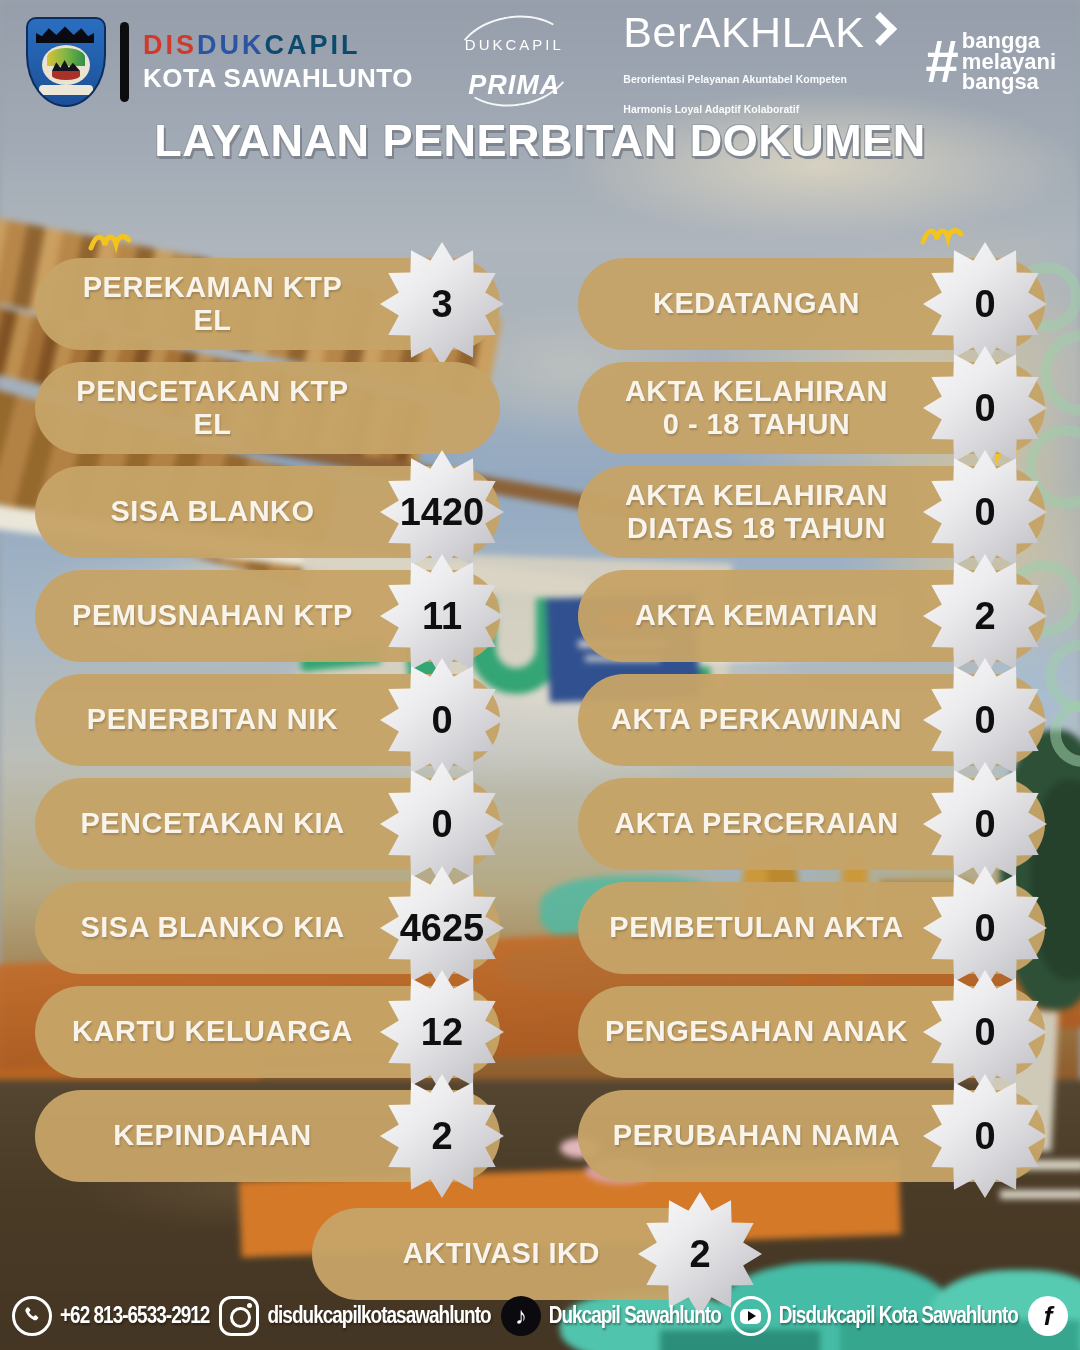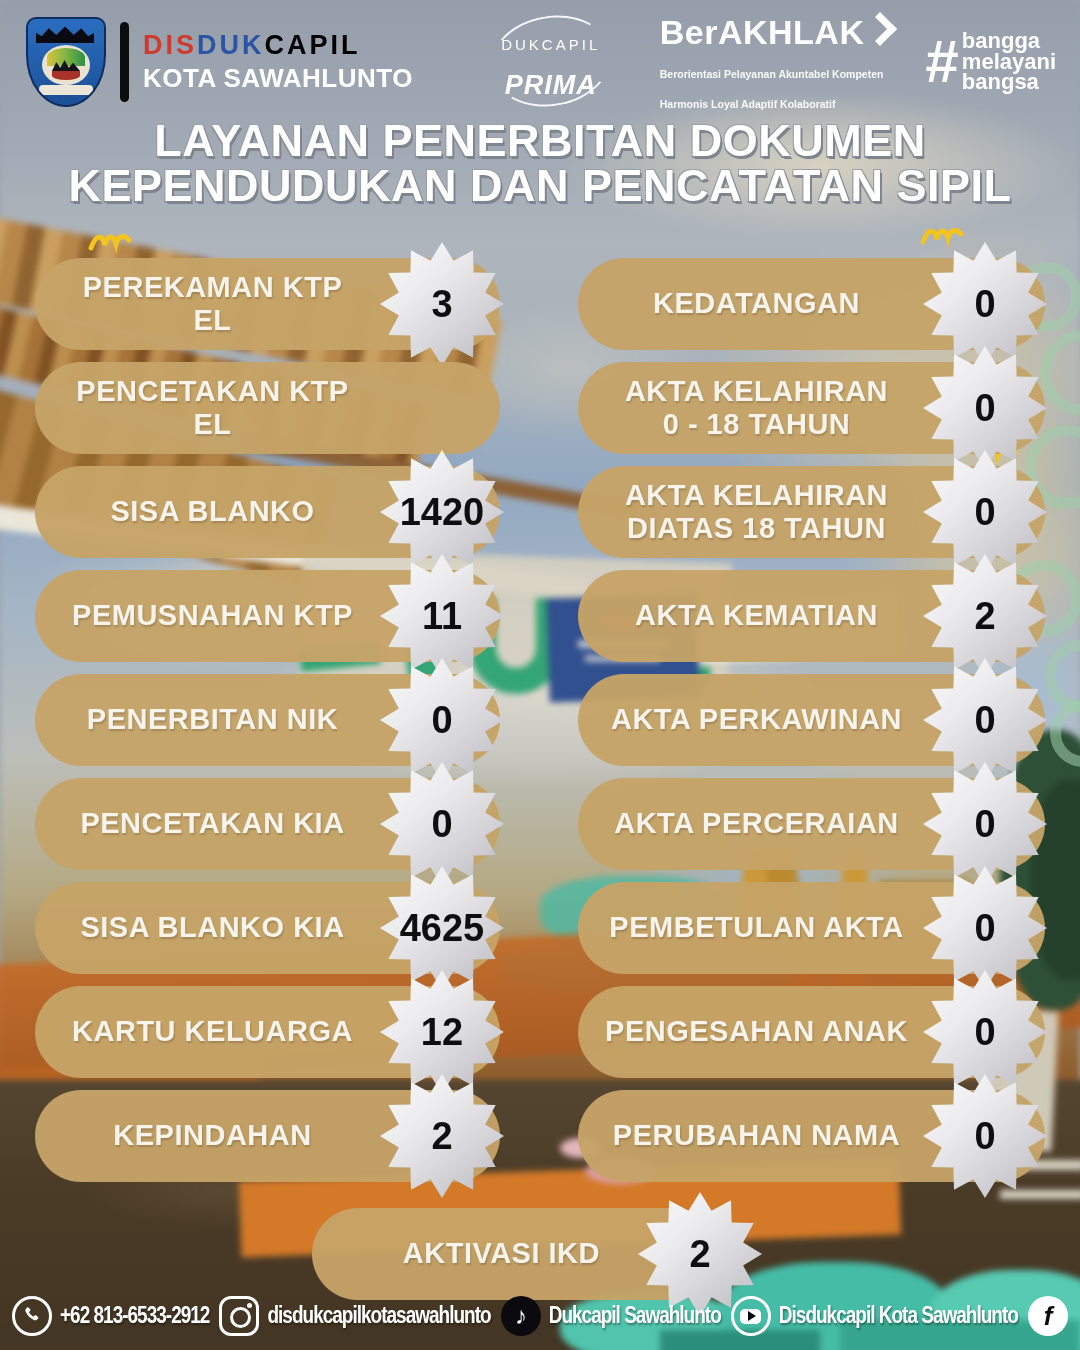--- a/index.html
+++ b/index.html
@@ -95,21 +95,21 @@
   .agency-top{font-size:27px;font-weight:800;letter-spacing:3px;}
   .agency-city{font-size:26px;font-weight:800;color:#fff;letter-spacing:.5px;margin-top:3px;}
   .prima{margin-left:auto;position:relative;width:122px;text-align:center;color:#fff;flex:none;}
   .prima .arc{position:absolute;width:118px;height:86px;border:2.5px solid transparent;border-radius:50%;left:0;top:-8px;}
   .prima .arc.a1{border-top-color:rgba(255,255,255,.9);transform:rotate(-10deg);}
   .prima .arc.a2{border-bottom-color:rgba(255,255,255,.9);transform:rotate(-10deg);}
   .prima-top{font-size:15px;font-weight:400;letter-spacing:3px;margin-top:12px;}
   .prima-main{font-size:27px;font-weight:800;font-style:italic;letter-spacing:1px;margin-top:17px;}
   .berakhlak{margin-left:34px;color:#fff;flex:none;}
   .ber-row{display:flex;align-items:center;}
-  .ber-title{font-size:34px;font-weight:700;letter-spacing:.5px;}
+  .ber-title{font-size:43px;font-weight:400;letter-spacing:.5px;}
   .chev{width:17px;height:17px;border-top:7px solid #fff;border-right:7px solid #fff;transform:rotate(45deg);margin-left:4px;margin-bottom:8px;}
   .ber-sub{font-size:10.5px;font-weight:600;line-height:1.25;margin-top:16px;opacity:.95;}
   .bangga{margin-left:18px;display:flex;align-items:center;color:#fff;flex:none;}
   .hash{font-size:60px;font-weight:800;font-style:italic;margin-right:4px;line-height:.9;}
   .bangga-words{display:flex;flex-direction:column;font-size:22px;font-weight:800;line-height:.95;}
 
   
   .title{position:absolute;top:118px;left:0;right:0;z-index:3;text-align:center;
          font-size:45px;font-weight:700;color:#fff;line-height:1.0;letter-spacing:.5px;
          text-shadow:2px 3px 0 #7e858e,-1px -1px 0 #99a0a8,1px -1px 0 #99a0a8,-1px 2px 0 #8b929b;}
@@ -231,21 +231,21 @@
   <div class="header">
     <div class="shield">
       <div class="sh-roof"></div>
       <div class="sh-emb"></div>
       <div class="sh-red"></div>
       <div class="sh-banner"></div>
     </div>
     <div class="divider"></div>
     <div class="agency">
       <div class="agency-top">
-        <span style="color:#d03a2c">DIS</span><span style="color:#2b55a3">DUK</span><span style="color:#000000">CAPIL</span>
+        <span style="color:#d03a2c">DIS</span><span style="color:#2b55a3">DUK</span><span style="color:#0c4a6e">CAPIL</span>
       </div>
       <div class="agency-city">KOTA SAWAHLUNTO</div>
     </div>
     <div class="prima">
       <div class="arc a1"></div>
       <div class="arc a2"></div>
       <div class="prima-top">DUKCAPIL</div>
       <div class="prima-main">PRIMA</div>
     </div>
     <div class="berakhlak">
@@ -261,21 +261,20 @@
       <span class="bangga-words">
         <span>bangga</span>
         <span>melayani</span>
         <span>bangsa</span>
       </span>
     </div>
   </div>
 
   <div class="title">
     <div>LAYANAN PENERBITAN DOKUMEN</div>
-    <div>KEPENDUDUKAN DAN PENCATATAN SIPIL</div>
   </div>
 
   <div class="col col-left">
     <div class="row">
         <div class="bar">
           <span class="bar-label">PEREKAMAN KTP EL</span>
         </div>
         <div class="star">
           <span class="star-num">3</span>
         </div>

